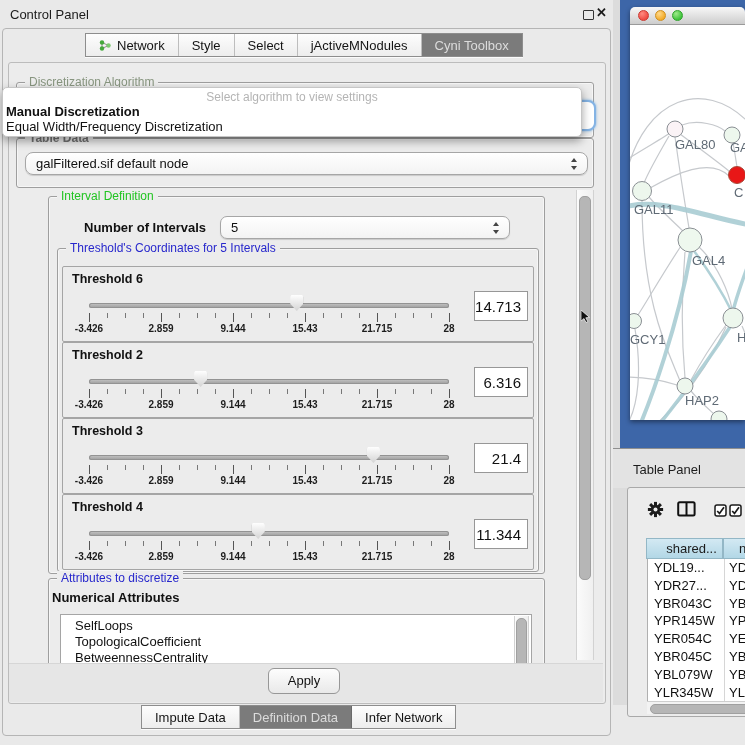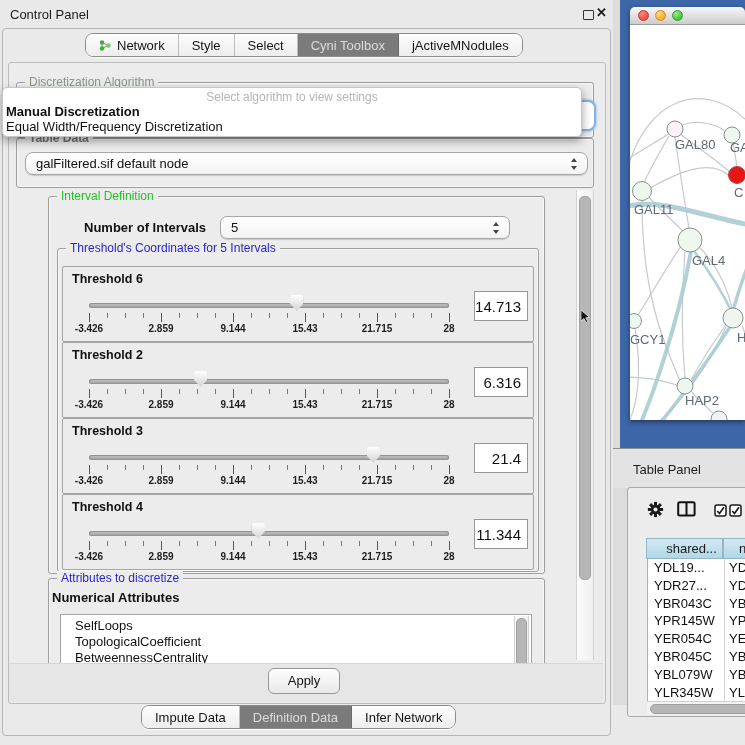--- a/index.html
+++ b/index.html
@@ -4,21 +4,21 @@
 <style>
   html,body{margin:0;padding:0;}
   body{width:745px;height:745px;font-family:"Liberation Sans",sans-serif;background:#dcdcdc;}
   #stage{position:relative;width:745px;height:745px;overflow:hidden;background:#e9e9e9;}
   
   #cp{position:absolute;left:0;top:0;width:613px;height:745px;background:#e9e9e9;}
   #cp-frame{position:absolute;left:2px;top:28px;width:607px;height:706px;border:1px solid #b5b5b5;border-radius:4px;background:#eaeaea;}
   #cp-title{position:absolute;left:10px;top:7px;font-size:13px;color:#1c1c1c;}
   #float-btn{position:absolute;left:583px;top:10px;width:9px;height:8px;border:1.5px solid #333;border-radius:1px;}
   #close-btn{position:absolute;left:596px;top:5px;font-size:13px;font-weight:bold;color:#1a1a1a;}
-  .tabstrip{position:absolute;display:flex;border:1px solid #8d8d8d;border-radius:8px;overflow:hidden;background:#f6f6f6;box-shadow:0 1px 0 rgba(255,255,255,.8);}
+  .tabstrip{position:absolute;display:flex;border:1px solid #8d8d8d;border-radius:0;overflow:hidden;background:#f6f6f6;box-shadow:0 1px 0 rgba(255,255,255,.8);}
   .tab{display:flex;align-items:center;gap:5px;padding:0 13px;height:22px;font-size:13px;color:#141414;background:linear-gradient(#fdfdfd,#ededed);border-right:1px solid #bdbdbd;white-space:nowrap;}
   .tab:last-child{border-right:none;}
   .tab.selected{background:#7b7b7b;color:#dcdcdc;border-right-color:#6a6a6a;}
   #main-panel{position:absolute;left:8px;top:62px;width:596px;height:640px;border:1px solid #bcbcbc;border-radius:3px;background:#ececec;}
   .group{position:absolute;border:1px solid #9e9e9e;border-radius:3px;box-shadow:inset 0 0 0 1px rgba(255,255,255,.55);}
   .group-title{position:absolute;top:-8px;left:8px;background:#ececec;padding:0 4px;font-size:12px;white-space:nowrap;}
   .t-green{color:#21c421;}  .t-blue{color:#2727cc;}  .t-dark{color:#737373;font-weight:bold;} .t-ghost{color:#87957f;}
   .combo{position:absolute;background:linear-gradient(#ffffff,#f3f3f3);border:1px solid #a6a6a6;border-radius:7px;box-shadow:0 1px 1px rgba(0,0,0,.15);font-size:13px;color:#111;display:flex;align-items:center;padding:0 24px 0 10px;}
   .stepper{position:absolute;right:9px;top:50%;transform:translateY(-50%);width:7px;height:12px;}
   .stepper .up{position:absolute;top:0;left:0;width:0;height:0;border-left:3.5px solid transparent;border-right:3.5px solid transparent;border-bottom:4.5px solid #444;}
@@ -90,25 +90,25 @@
             <circle cx="9.5" cy="6.5" r="2.2" fill="#7bc96f"></circle>
           </svg>
           <span>Network</span>
         </div>
         <div class="tab">
           <span>Style</span>
         </div>
         <div class="tab">
           <span>Select</span>
         </div>
+        <div class="tab">
+          <span>jActiveMNodules</span>
+        </div>
         <div class="tab selected">
           <span>Cyni Toolbox</span>
-        </div>
-        <div class="tab">
-          <span>jActiveMNodules</span>
         </div>
       </div>
 
     <div id="main-panel"></div>
 
     <div class="group" style="left:16px;top:82px;width:576px;height:54px;">
       <span class="group-title t-ghost">Discretization Algorithm</span>
     </div>
     <div id="focus-combo"></div>
 

